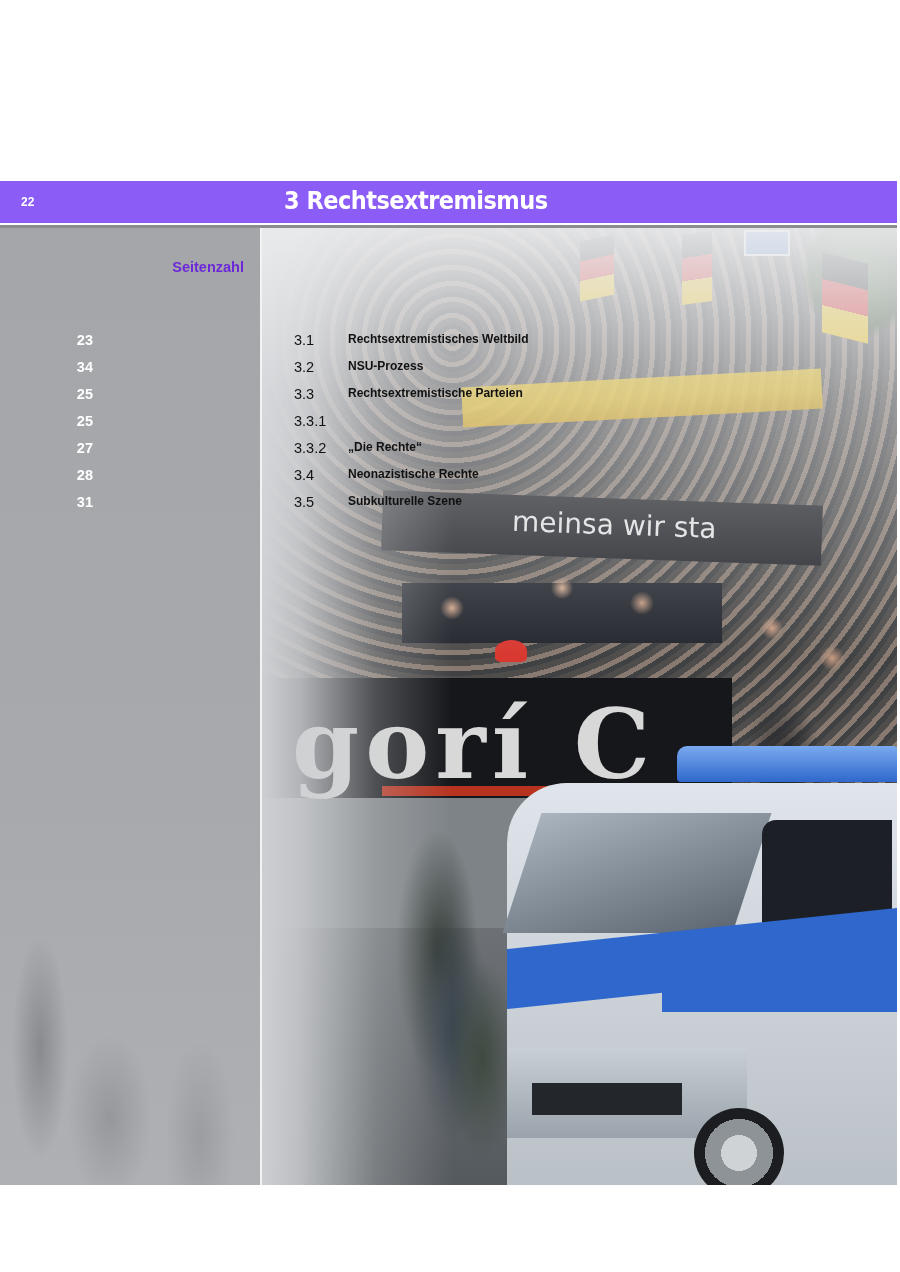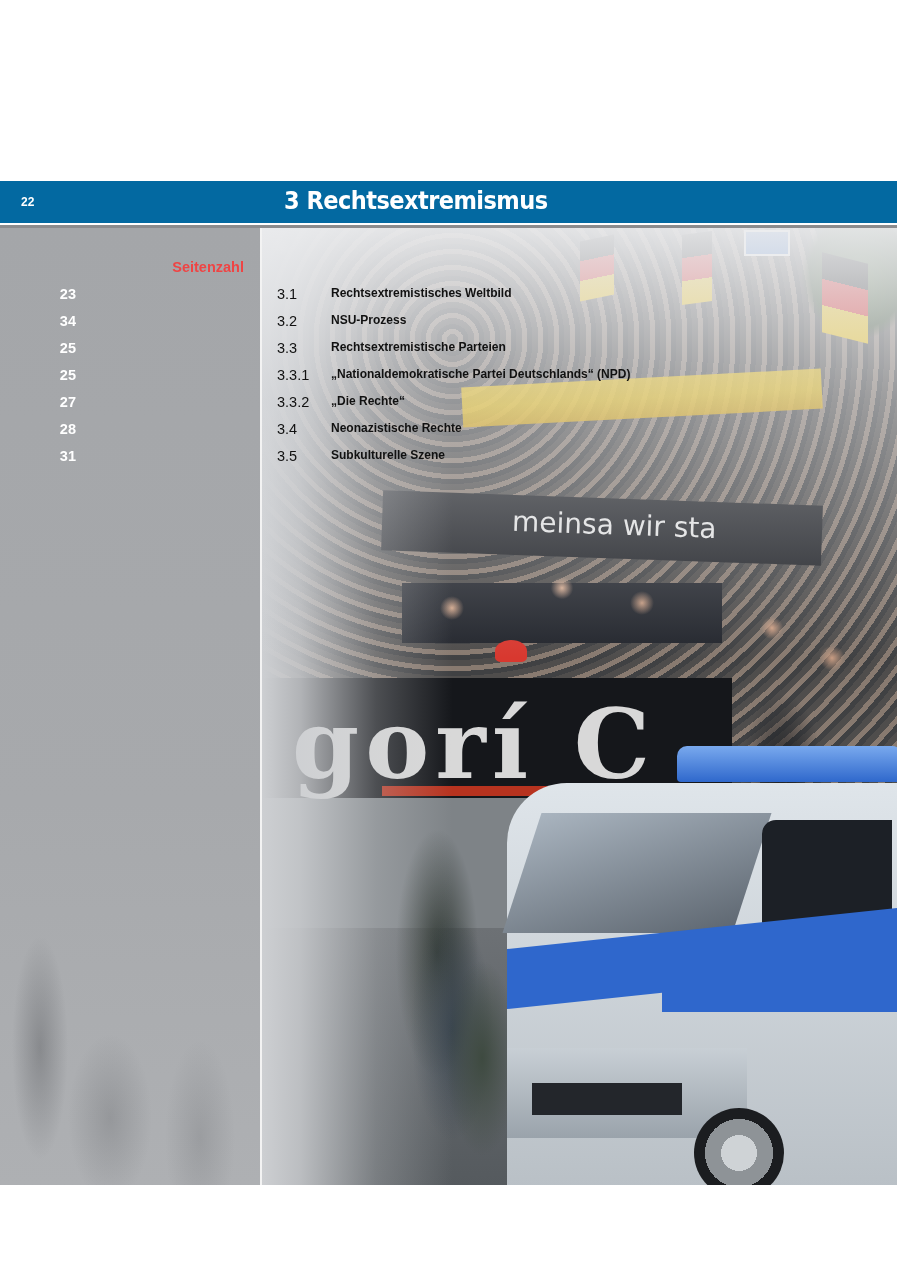--- a/index.html
+++ b/index.html
@@ -1,20 +1,20 @@
 <!DOCTYPE html>
 <html><head>
 <meta charset="utf-8">
 <style>
   html, body { margin:0; padding:0; }
   body { width:900px; height:1272px; background:#ffffff; position:relative; overflow:hidden;
          font-family:"Liberation Sans", sans-serif; }
 
   
-  .header-bar { position:absolute; left:0; top:181px; width:897px; height:42px; background:#0369a1; }
+  .header-bar { position:absolute; left:0; top:181px; width:897px; height:42px; background:#8b5cf6; }
   .page-number { position:absolute; left:21px; top:14px; color:#fff; font-size:12px; font-weight:bold; }
   .chapter-title { position:absolute; left:284px; top:5px; color:#fff; font-size:25px; font-weight:bold;
                    font-family:"DejaVu Sans", sans-serif; letter-spacing:-0.6px; transform:scaleX(0.9); transform-origin:left; }
   .header-rule { position:absolute; left:0; top:225px; width:897px; height:3px; background:#8b8c8e; }
 
   
   .left-panel { position:absolute; left:0; top:228px; width:260px; height:957px;
                 background:linear-gradient(180deg,#a4a6a9 0%,#a7a9ac 60%,#aeb0b3 100%); overflow:hidden; }
   .left-ghost { position:absolute; left:0; top:590px; width:260px; height:370px;
                 background:
@@ -86,23 +86,23 @@
   .officer3 { left:170px; top:700px; width:100px; height:260px;
               background:radial-gradient(ellipse 48px 130px at 50px 130px,#3e4a40,transparent 75%); }
 
   
   .fog { left:0; top:0; width:635px; height:957px;
          background:
            linear-gradient(180deg, rgba(235,236,238,.95) 0%, rgba(220,222,225,.55) 18%, rgba(210,212,215,0) 45%),
            linear-gradient(90deg, rgba(205,207,210,1) 0%, rgba(205,207,210,.85) 6%, rgba(205,207,210,.3) 18%, rgba(205,207,210,0) 30%); }
 
   
-  .seitenzahl-label { position:absolute; right:656px; top:259px; color:#ef4444; font-weight:bold; font-size:14.5px; }
+  .seitenzahl-label { position:absolute; right:656px; top:259px; color:#6d28d9; font-weight:bold; font-size:14.5px; }
   .toc { position:absolute; left:0; top:286px; width:900px; }
-  .toc-row { position:absolute; left:0; height:22px; width:732px; }
+  .toc-row { position:absolute; left:17px; height:22px; width:732px;margin-top:46px; }
   .toc-page { position:absolute; right:656px; top:0; color:#ffffff; font-weight:bold; font-size:14.5px; }
   .toc-num { position:absolute; left:277px; top:0; color:#111; font-weight:normal; font-size:14.5px; }
   .toc-title { position:absolute; left:331px; top:0; color:#111; font-weight:bold; font-size:12px; white-space:nowrap; }
 </style>
 </head>
 <body>
 
 <div class="header-bar">
   <span class="page-number">22</span>
   <span class="chapter-title">3 Rechtsextremismus</span>
@@ -162,21 +162,20 @@
     <span class="toc-title">NSU-Prozess</span>
   </div>
   <div class="toc-row" style="top:54px">
     <span class="toc-page">25</span>
     <span class="toc-num">3.3</span>
     <span class="toc-title">Rechtsextremistische Parteien</span>
   </div>
   <div class="toc-row" style="top:81px">
     <span class="toc-page">25</span>
     <span class="toc-num">3.3.1</span>
-    <span class="toc-title">„Nationaldemokratische Partei Deutschlands“ (NPD)</span>
   </div>
   <div class="toc-row" style="top:108px">
     <span class="toc-page">27</span>
     <span class="toc-num">3.3.2</span>
     <span class="toc-title">„Die Rechte“</span>
   </div>
   <div class="toc-row" style="top:135px">
     <span class="toc-page">28</span>
     <span class="toc-num">3.4</span>
     <span class="toc-title">Neonazistische Rechte</span>

